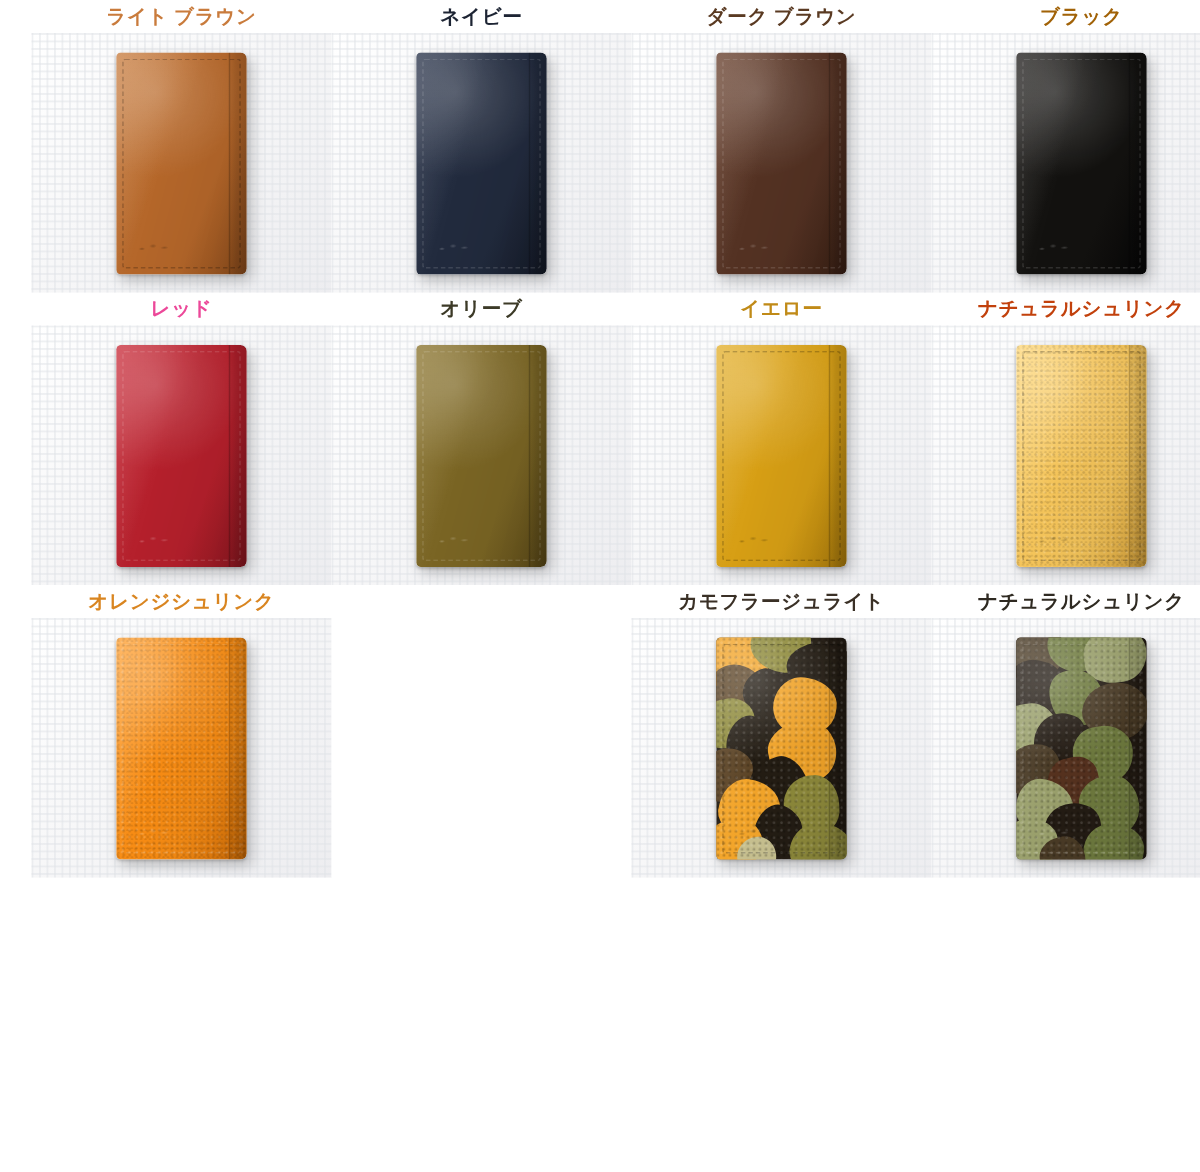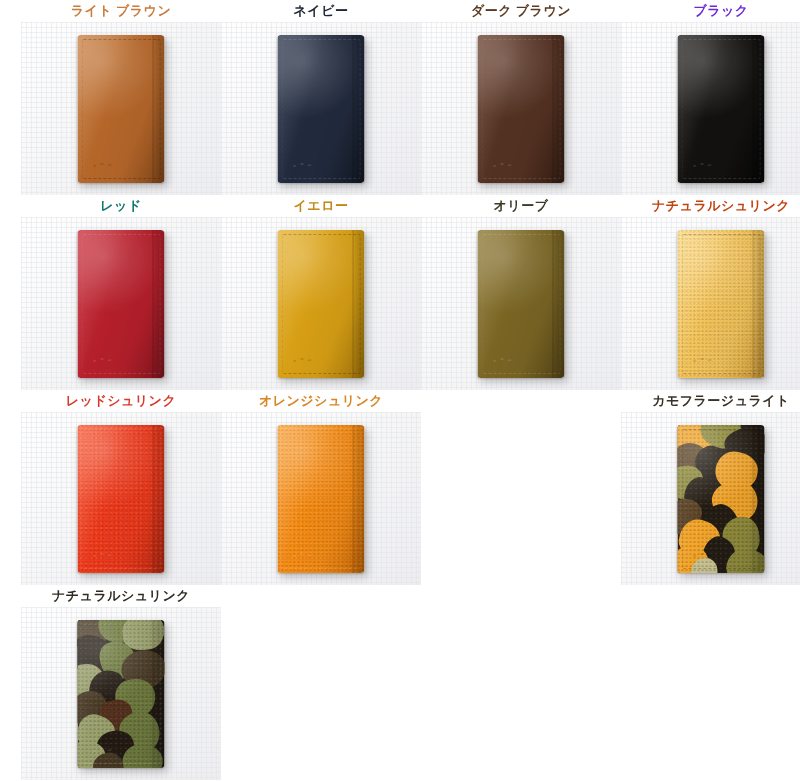--- a/index.html
+++ b/index.html
@@ -213,84 +213,72 @@
         <div class="cover dark">
           <div class="skin" style="background: linear-gradient(112deg, rgb(107, 67, 48) 0%, rgb(84, 50, 35) 42%, rgb(84, 50, 35) 68%, rgb(58, 32, 20) 100%);"></div>
           <div class="sheen"></div>
           <div class="stitch"></div>
           <div class="fold"></div>
           <div class="signature"></div>
         </div>
       </div>
     </div>
     <div class="cell">
-      <div class="label" style="color: #6d28d9;">ブラック</div>
+      <div class="label" style="color: #a16207;">ブラック</div>
       <div class="photo">
         <div class="cover dark">
           <div class="skin" style="background: linear-gradient(112deg, rgb(39, 37, 35) 0%, rgb(19, 18, 16) 42%, rgb(19, 18, 16) 68%, rgb(7, 6, 6) 100%);"></div>
           <div class="sheen"></div>
           <div class="stitch"></div>
           <div class="fold"></div>
           <div class="signature"></div>
         </div>
       </div>
     </div>
     <div class="cell">
-      <div class="label" style="color: #0f766e;">レッド</div>
+      <div class="label" style="color: #ec4899;">レッド</div>
       <div class="photo">
         <div class="cover dark">
           <div class="skin" style="background: linear-gradient(112deg, rgb(203, 51, 64) 0%, rgb(181, 32, 44) 42%, rgb(181, 32, 44) 68%, rgb(141, 23, 32) 100%);"></div>
+          <div class="sheen"></div>
+          <div class="stitch"></div>
+          <div class="fold"></div>
+          <div class="signature"></div>
+        </div>
+      </div>
+    </div>
+    <div class="cell">
+      <div class="label" style="color: rgb(60, 58, 39);">オリーブ</div>
+      <div class="photo">
+        <div class="cover dark">
+          <div class="skin" style="background: linear-gradient(112deg, rgb(142, 120, 51) 0%, rgb(122, 101, 36) 42%, rgb(122, 101, 36) 68%, rgb(92, 74, 24) 100%);"></div>
           <div class="sheen"></div>
           <div class="stitch"></div>
           <div class="fold"></div>
           <div class="signature"></div>
         </div>
       </div>
     </div>
     <div class="cell">
       <div class="label" style="color: rgb(192, 138, 23);">イエロー</div>
       <div class="photo">
         <div class="cover light">
           <div class="skin" style="background: linear-gradient(112deg, rgb(229, 179, 52) 0%, rgb(215, 159, 21) 42%, rgb(215, 159, 21) 68%, rgb(176, 127, 12) 100%);"></div>
           <div class="sheen"></div>
           <div class="stitch"></div>
           <div class="fold"></div>
           <div class="signature"></div>
         </div>
       </div>
     </div>
     <div class="cell">
-      <div class="label" style="color: rgb(60, 58, 39);">オリーブ</div>
-      <div class="photo">
-        <div class="cover dark">
-          <div class="skin" style="background: linear-gradient(112deg, rgb(142, 120, 51) 0%, rgb(122, 101, 36) 42%, rgb(122, 101, 36) 68%, rgb(92, 74, 24) 100%);"></div>
-          <div class="sheen"></div>
-          <div class="stitch"></div>
-          <div class="fold"></div>
-          <div class="signature"></div>
-        </div>
-      </div>
-    </div>
-    <div class="cell">
       <div class="label" style="color: #c2410c;">ナチュラルシュリンク</div>
       <div class="photo">
         <div class="cover light shrink">
           <div class="skin" style="background: linear-gradient(112deg, rgb(255, 217, 124) 0%, rgb(244, 196, 90) 42%, rgb(244, 196, 90) 68%, rgb(223, 169, 61) 100%);"></div>
-          <div class="sheen"></div>
-          <div class="stitch"></div>
-          <div class="fold"></div>
-          <div class="signature"></div>
-        </div>
-      </div>
-    </div>
-    <div class="cell">
-      <div class="label" style="color: rgb(216, 57, 42);">レッドシュリンク</div>
-      <div class="photo">
-        <div class="cover dark shrink">
-          <div class="skin" style="background: linear-gradient(112deg, rgb(255, 92, 55) 0%, rgb(240, 58, 28) 42%, rgb(240, 58, 28) 68%, rgb(207, 45, 18) 100%);"></div>
           <div class="sheen"></div>
           <div class="stitch"></div>
           <div class="fold"></div>
           <div class="signature"></div>
         </div>
       </div>
     </div>
     <div class="cell">
       <div class="label" style="color: rgb(217, 133, 32);">オレンジシュリンク</div>
       <div class="photo">

